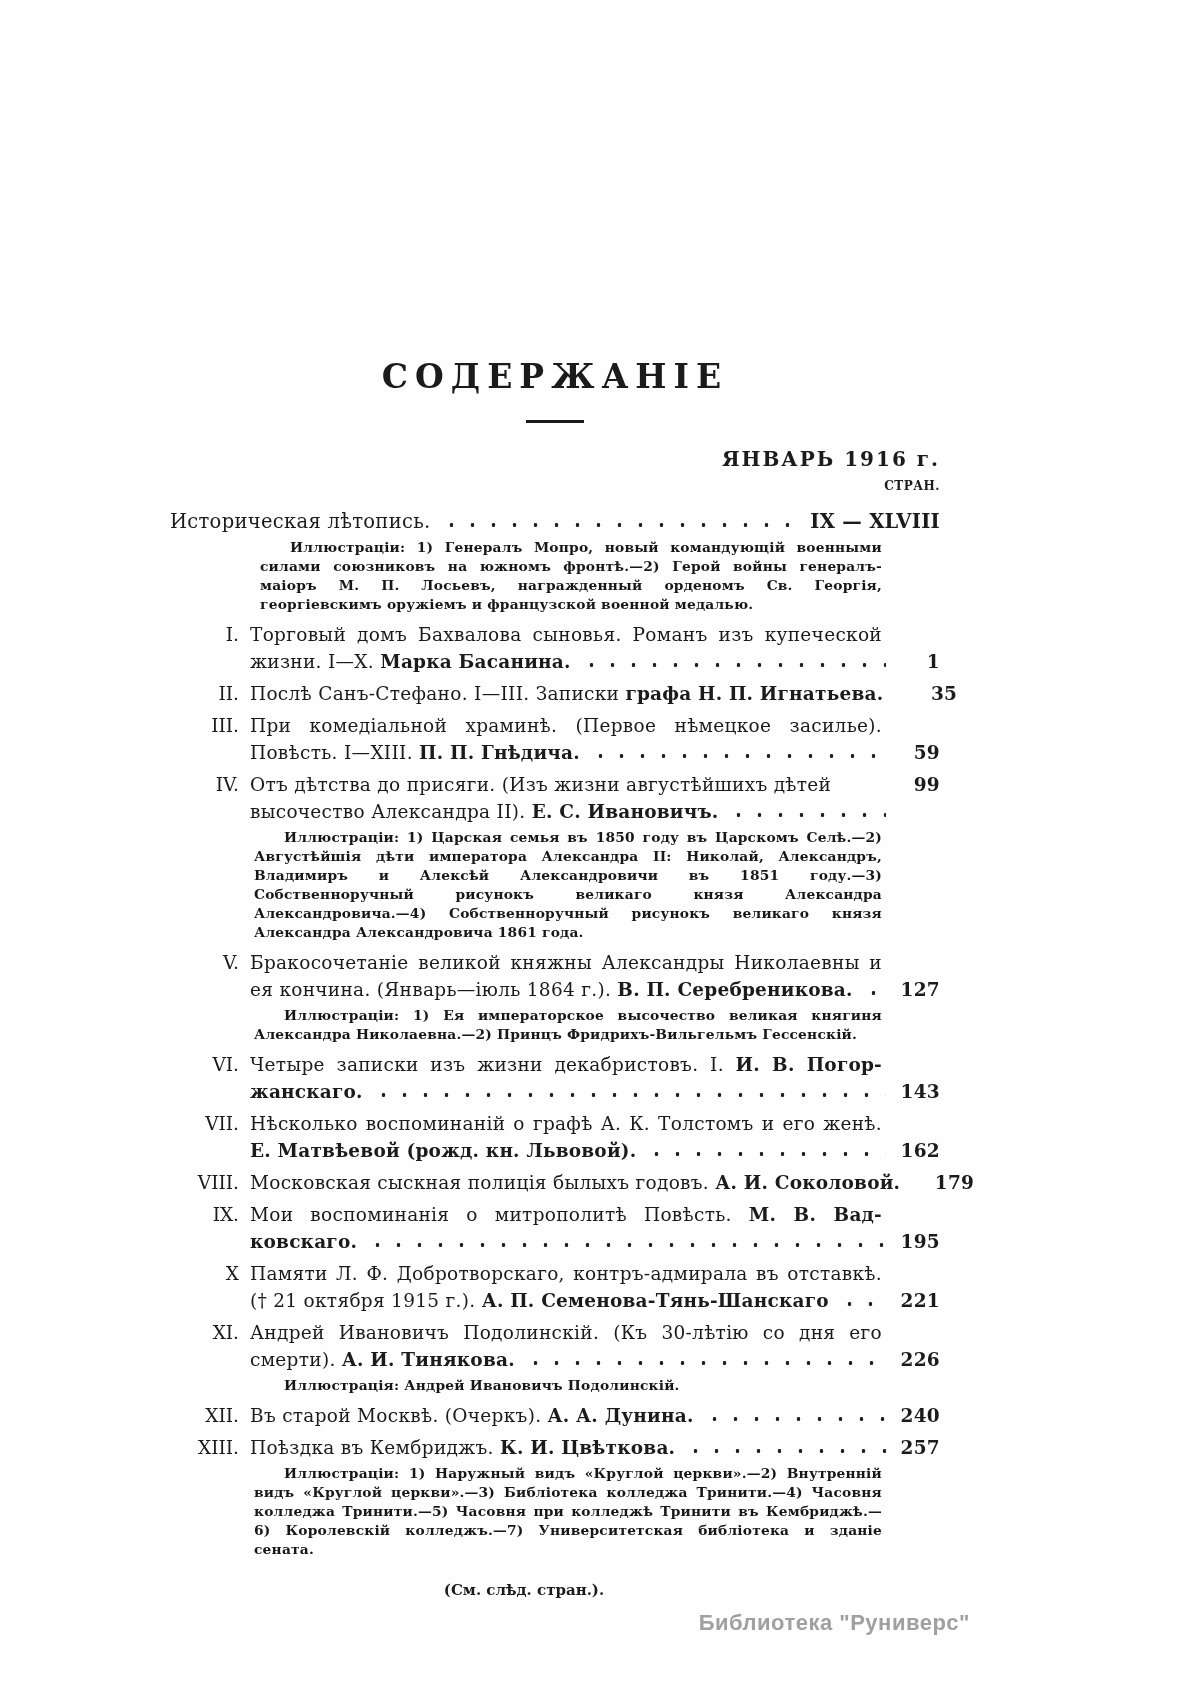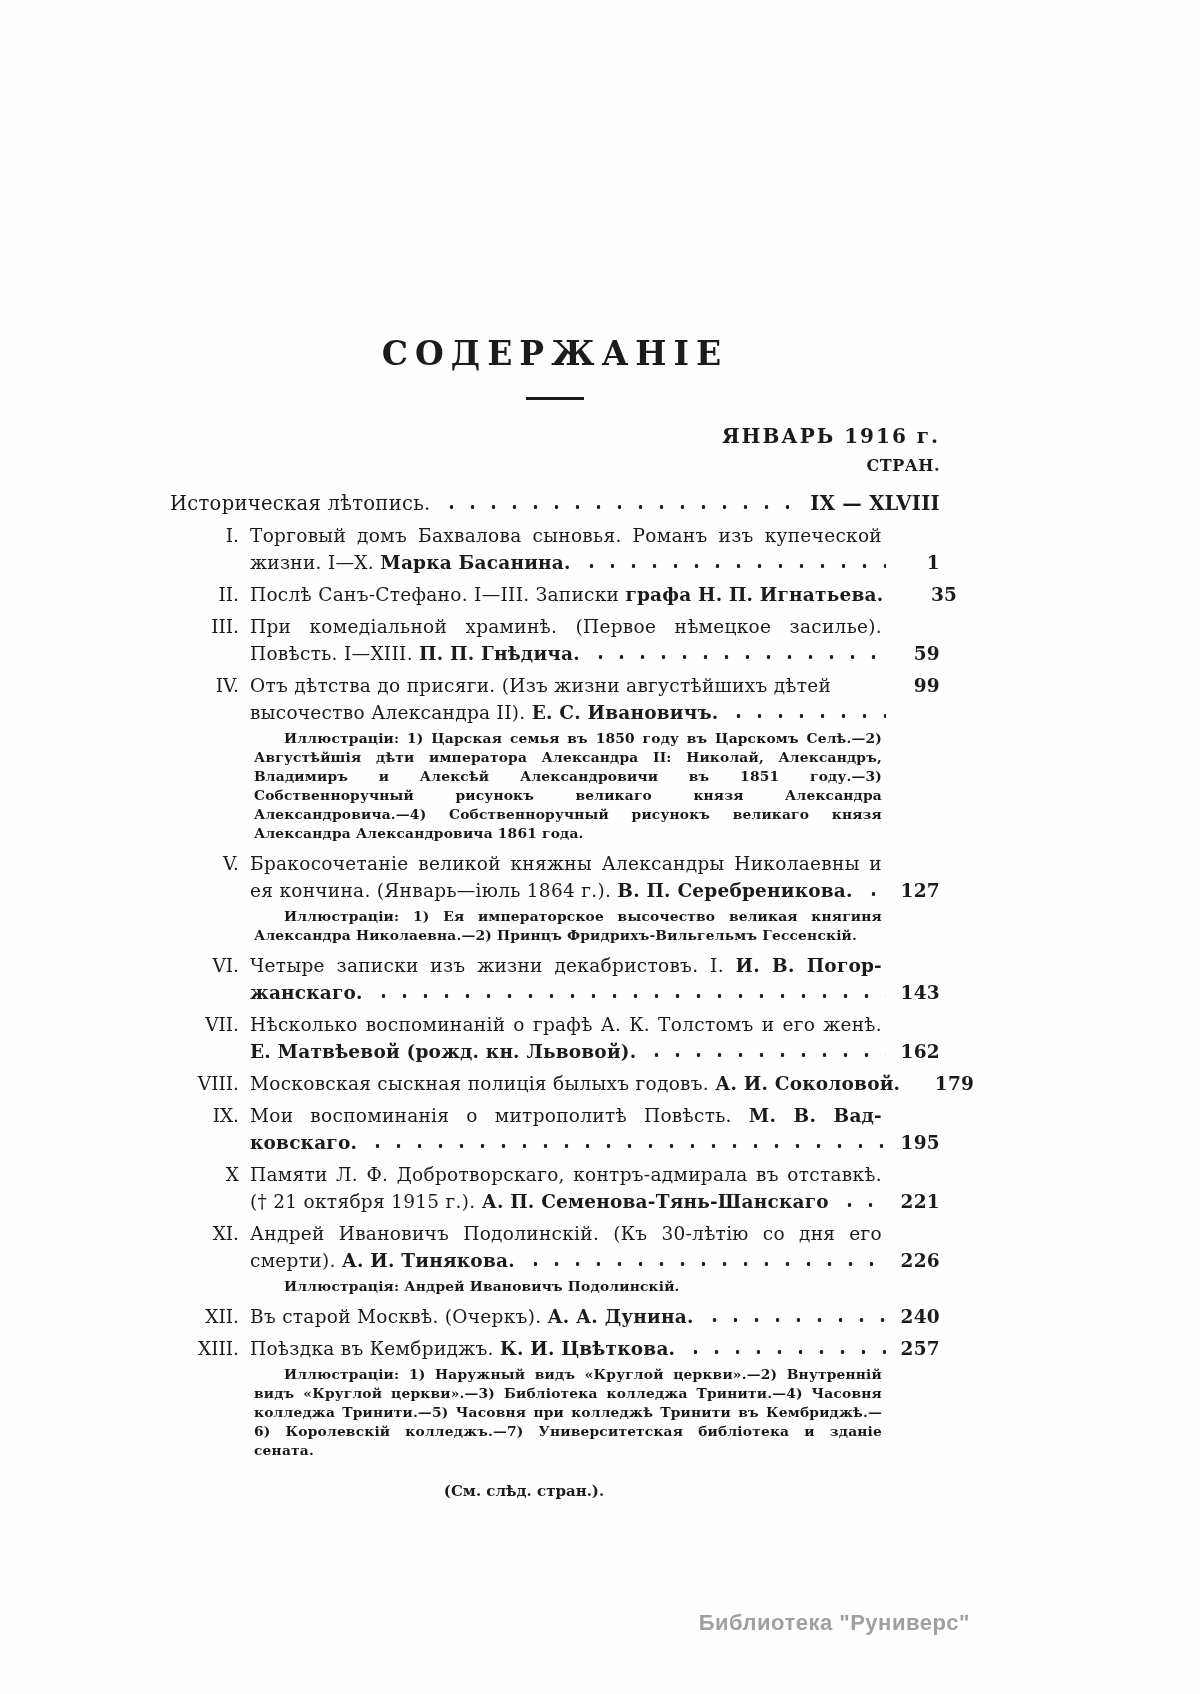--- a/index.html
+++ b/index.html
@@ -8,21 +8,21 @@
     width: 1200px;
     height: 1694px;
     background: #fefefe;
     overflow: hidden;
     font-family: "DejaVu Serif", "Liberation Serif", serif;
     color: #1b1b1b;
   }
   .content {
     position: absolute;
     left: 170px;
-    top: 334px;
+    top: 357px;
     width: 770px;
   }
   .title {
     text-align: center;
     font-size: 33px;
     font-weight: 700;
     letter-spacing: 7px;
     white-space: nowrap;
   }
   .rule {
@@ -33,21 +33,21 @@
   }
   .issue {
     text-align: right;
     font-size: 20px;
     font-weight: 700;
     letter-spacing: 2px;
     margin-top: 24px;
   }
   .pagehead {
     text-align: right;
-    font-size: 16px;
+    font-size: 12px;
     font-weight: 700;
     letter-spacing: 0.5px;
     margin-top: 8px;
   }
   #toc-list { margin-top: 15px; }
   .entry {
     display: flex;
     font-size: 18.5px;
     margin-top: 5px;
   }
@@ -128,20 +128,21 @@
     <div class="issue">ЯНВАРЬ 1916 г.</div>
     <div class="pagehead">СТРАН.</div>
     <div id="toc-list">
         <div class="entry wide">
           <div class="body">
             <div class="line row">
               <span class="t">Историческая лѣтопись.</span>
               <span class="leader"></span>
               <span class="pagecol">IX — XLVIII</span>
             </div>
+            <div class="illus">Иллюстраціи: 1) Генералъ Мопро, новый командующій военными силами союзниковъ на южномъ фронтѣ.—2) Герой войны генералъ-маіоръ М. П. Лосьевъ, награжденный орденомъ Св. Георгія, георгіевскимъ оружіемъ и французской военной медалью.</div>
           </div>
         </div>
         <div class="entry">
           <div class="numcol">I.</div>
           <div class="body">
             <div class="line just"><span class="t">Торговый домъ Бахвалова сыновья. Романъ изъ купеческой</span></div>
             <div class="line row">
               <span class="t">жизни. I—X. </span>
               <span class="t b">Марка Басанина.</span>
               <span class="leader"></span>

